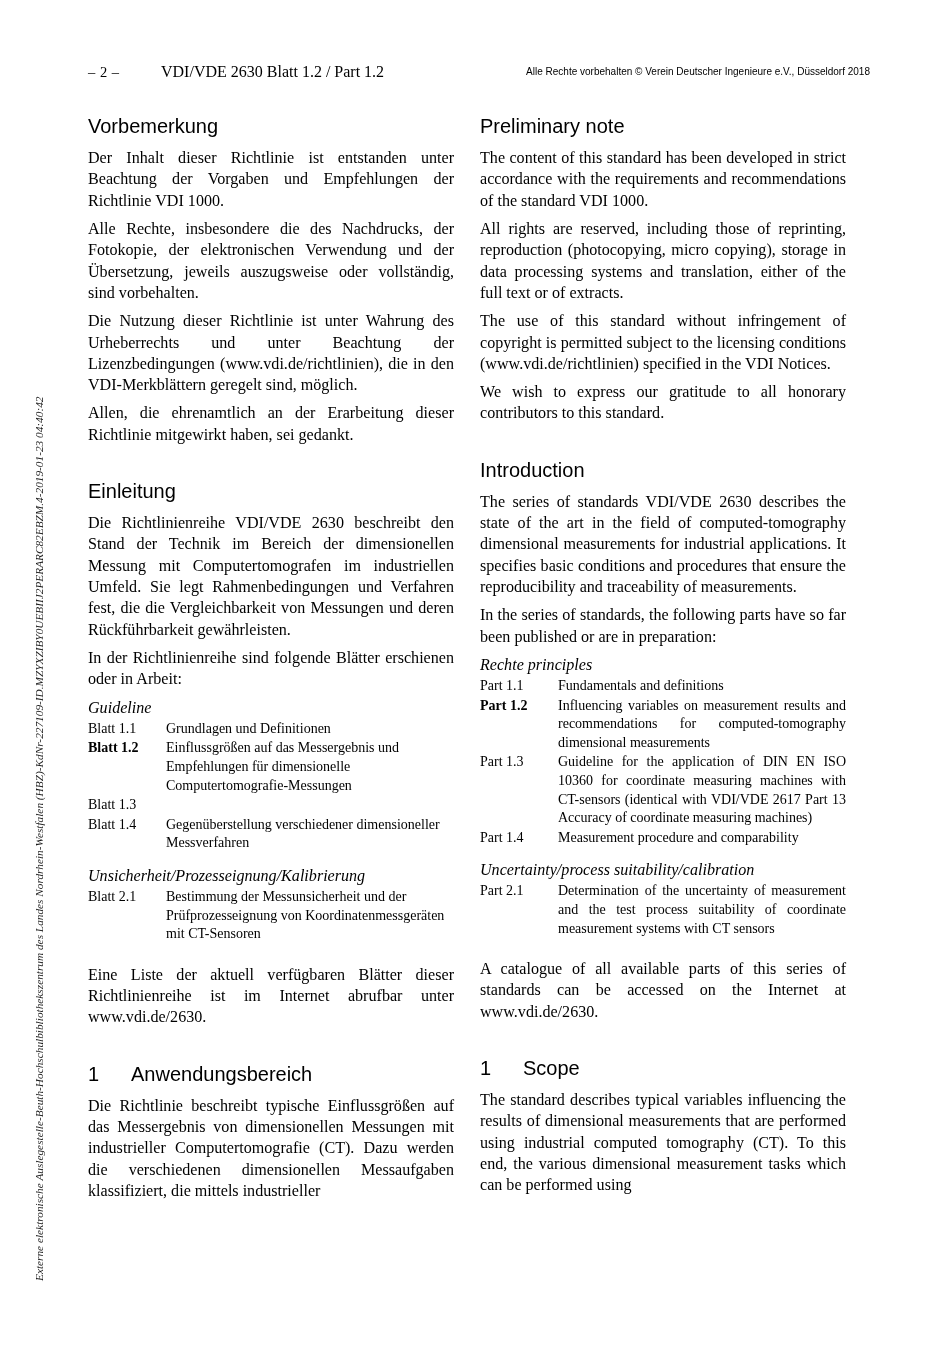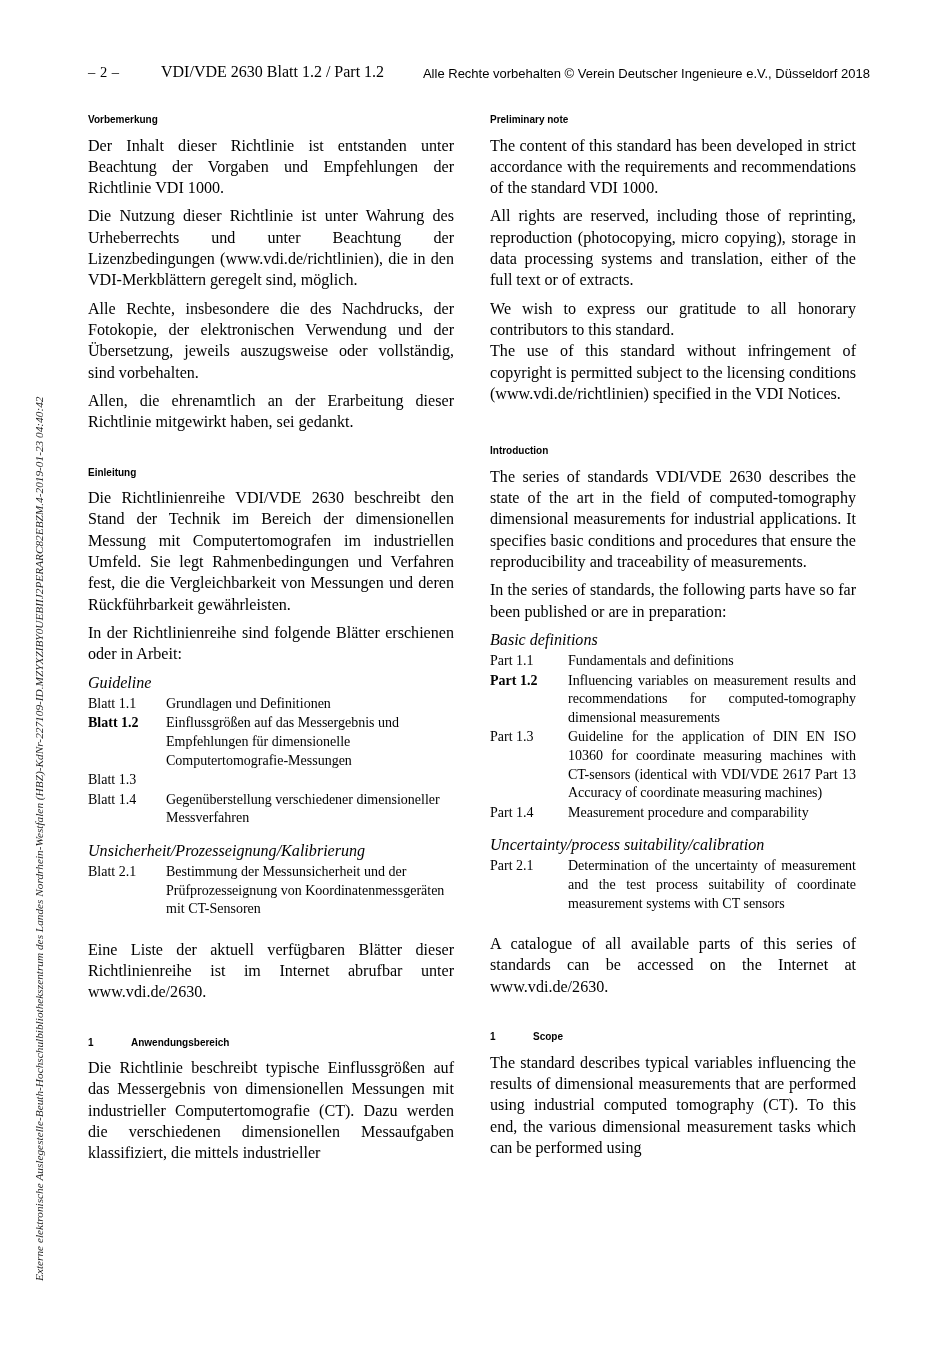--- a/index.html
+++ b/index.html
@@ -39,44 +39,44 @@
     top: -1px;
     font-family: "Liberation Serif", "DejaVu Serif", serif;
     font-size: 16px;
     white-space: nowrap;
   }
   .hdr-copyright {
     position: absolute;
     right: 0;
     top: 2px;
     font-family: "Liberation Sans", "DejaVu Sans", sans-serif;
-    font-size: 13px;
+    font-size: 10px;
     white-space: nowrap;
   }
 
   
   #columns {
     position: absolute;
     left: 88px;
     top: 114px;
     width: 782px;
   }
   .column {
     position: absolute;
     top: 0;
     width: 366px;
   }
   #col-left  { left: 0px; }
-  #col-right { left: 402px; }
+  #col-right { left: 392px; }
 
   
   h2.sec-head {
     font-family: "Liberation Sans", "DejaVu Sans", sans-serif;
-    font-size: 10px;
-    font-weight: bold;
+    font-size: 20px;
+    font-weight: normal;
     margin: 0 0 8px 0;
     padding: 0;
     line-height: 1.25;
   }
   h2.sec-head.numbered {
     position: relative;
     padding-left: 43px;
   }
   h2.sec-head.numbered .secnum {
     position: absolute;
@@ -162,22 +162,22 @@
 <div id="side-watermark">
   <div class="wm-text">Externe elektronische Auslegestelle-Beuth-Hochschulbibliothekszentrum des Landes Nordrhein-Westfalen (HBZ)-KdNr-227109-ID.MZYXZIBY0UEBIIJ2PERARC82EBZM.4-2019-01-23 04:40:42</div>
 </div>
 
 <div id="columns">
 
   <div class="column" id="col-left">
 
     <h2 class="sec-head">Vorbemerkung</h2>
     <p class="body">Der Inhalt dieser Richtlinie ist entstanden unter Beachtung der Vorgaben und Empfehlungen der Richtlinie VDI 1000.</p>
+    <p class="body">Alle Rechte, insbesondere die des Nachdrucks, der Fotokopie, der elektronischen Verwendung und der Übersetzung, jeweils auszugsweise oder vollstän­dig, sind vorbehalten.</p>
     <p class="body">Die Nutzung dieser Richtlinie ist unter Wahrung des Urheberrechts und unter Beachtung der Li­zenzbedingungen (www.vdi.de/richtlinien), die in den VDI-Merkblättern geregelt sind, möglich.</p>
-    <p class="body">Alle Rechte, insbesondere die des Nachdrucks, der Fotokopie, der elektronischen Verwendung und der Übersetzung, jeweils auszugsweise oder vollstän­dig, sind vorbehalten.</p>
     <p class="body last">Allen, die ehrenamtlich an der Erarbeitung dieser Richtlinie mitgewirkt haben, sei gedankt.</p>
 
     <div class="spacer-lg"></div>
 
     <h2 class="sec-head">Einleitung</h2>
     <p class="body">Die Richtlinienreihe VDI/VDE 2630 beschreibt den Stand der Technik im Bereich der dimensionel­len Messung mit Computertomografen im industri­ellen Umfeld. Sie legt Rahmenbedingungen und Verfahren fest, die die Vergleichbarkeit von Mes­sungen und deren Rückführbarkeit gewährleisten.</p>
     <p class="body">In der Richtlinienreihe sind folgende Blätter er­schienen oder in Arbeit:</p>
 
     <div class="sub-head">Guideline</div>
 
@@ -217,30 +217,30 @@
       <span>Anwendungsbereich</span>
     </h2>
     <p class="body last">Die Richtlinie beschreibt typische Einflussgrößen auf das Messergebnis von dimensionellen Messun­gen mit industrieller Computertomografie (CT). Dazu werden die verschiedenen dimensionellen Messaufgaben klassifiziert, die mittels industrieller</p>
   </div>
 
   <div class="column" id="col-right">
 
     <h2 class="sec-head">Preliminary note</h2>
     <p class="body">The content of this standard has been developed in strict accordance with the requirements and rec­ommendations of the standard VDI 1000.</p>
     <p class="body">All rights are reserved, including those of reprint­ing, reproduction (photocopying, micro copying), storage in data processing systems and translation, either of the full text or of extracts.</p>
+    <p class="body">The use of this standard without infringement of copyright is permitted subject to the licensing con­ditions (www.vdi.de/richtlinien) specified in the VDI Notices.</p>
     <p class="body last">We wish to express our gratitude to all honorary contributors to this standard.</p>
-    <p class="body">The use of this standard without infringement of copyright is permitted subject to the licensing con­ditions (www.vdi.de/richtlinien) specified in the VDI Notices.</p>
 
     <div class="spacer-lg"></div>
 
     <h2 class="sec-head">Introduction</h2>
     <p class="body">The series of standards VDI/VDE 2630 describes the state of the art in the field of computed-tomography dimensional measurements for indus­trial applications. It specifies basic conditions and procedures that ensure the reproducibility and traceability of measurements.</p>
     <p class="body">In the series of standards, the following parts have so far been published or are in preparation:</p>
 
-    <div class="sub-head">Basic definitions</div>
+    <div class="sub-head">Rechte principles</div>
 
     <div class="part-row">
       <span class="part-label">Part 1.1</span>
       <span class="part-text nojust">Fundamentals and definitions</span>
     </div>
     <div class="part-row">
       <span class="part-label bold">Part 1.2</span>
       <span class="part-text">Influencing variables on measurement re­sults and recommendations for computed-tomography dimensional measurements</span>
     </div>
     <div class="part-row">

